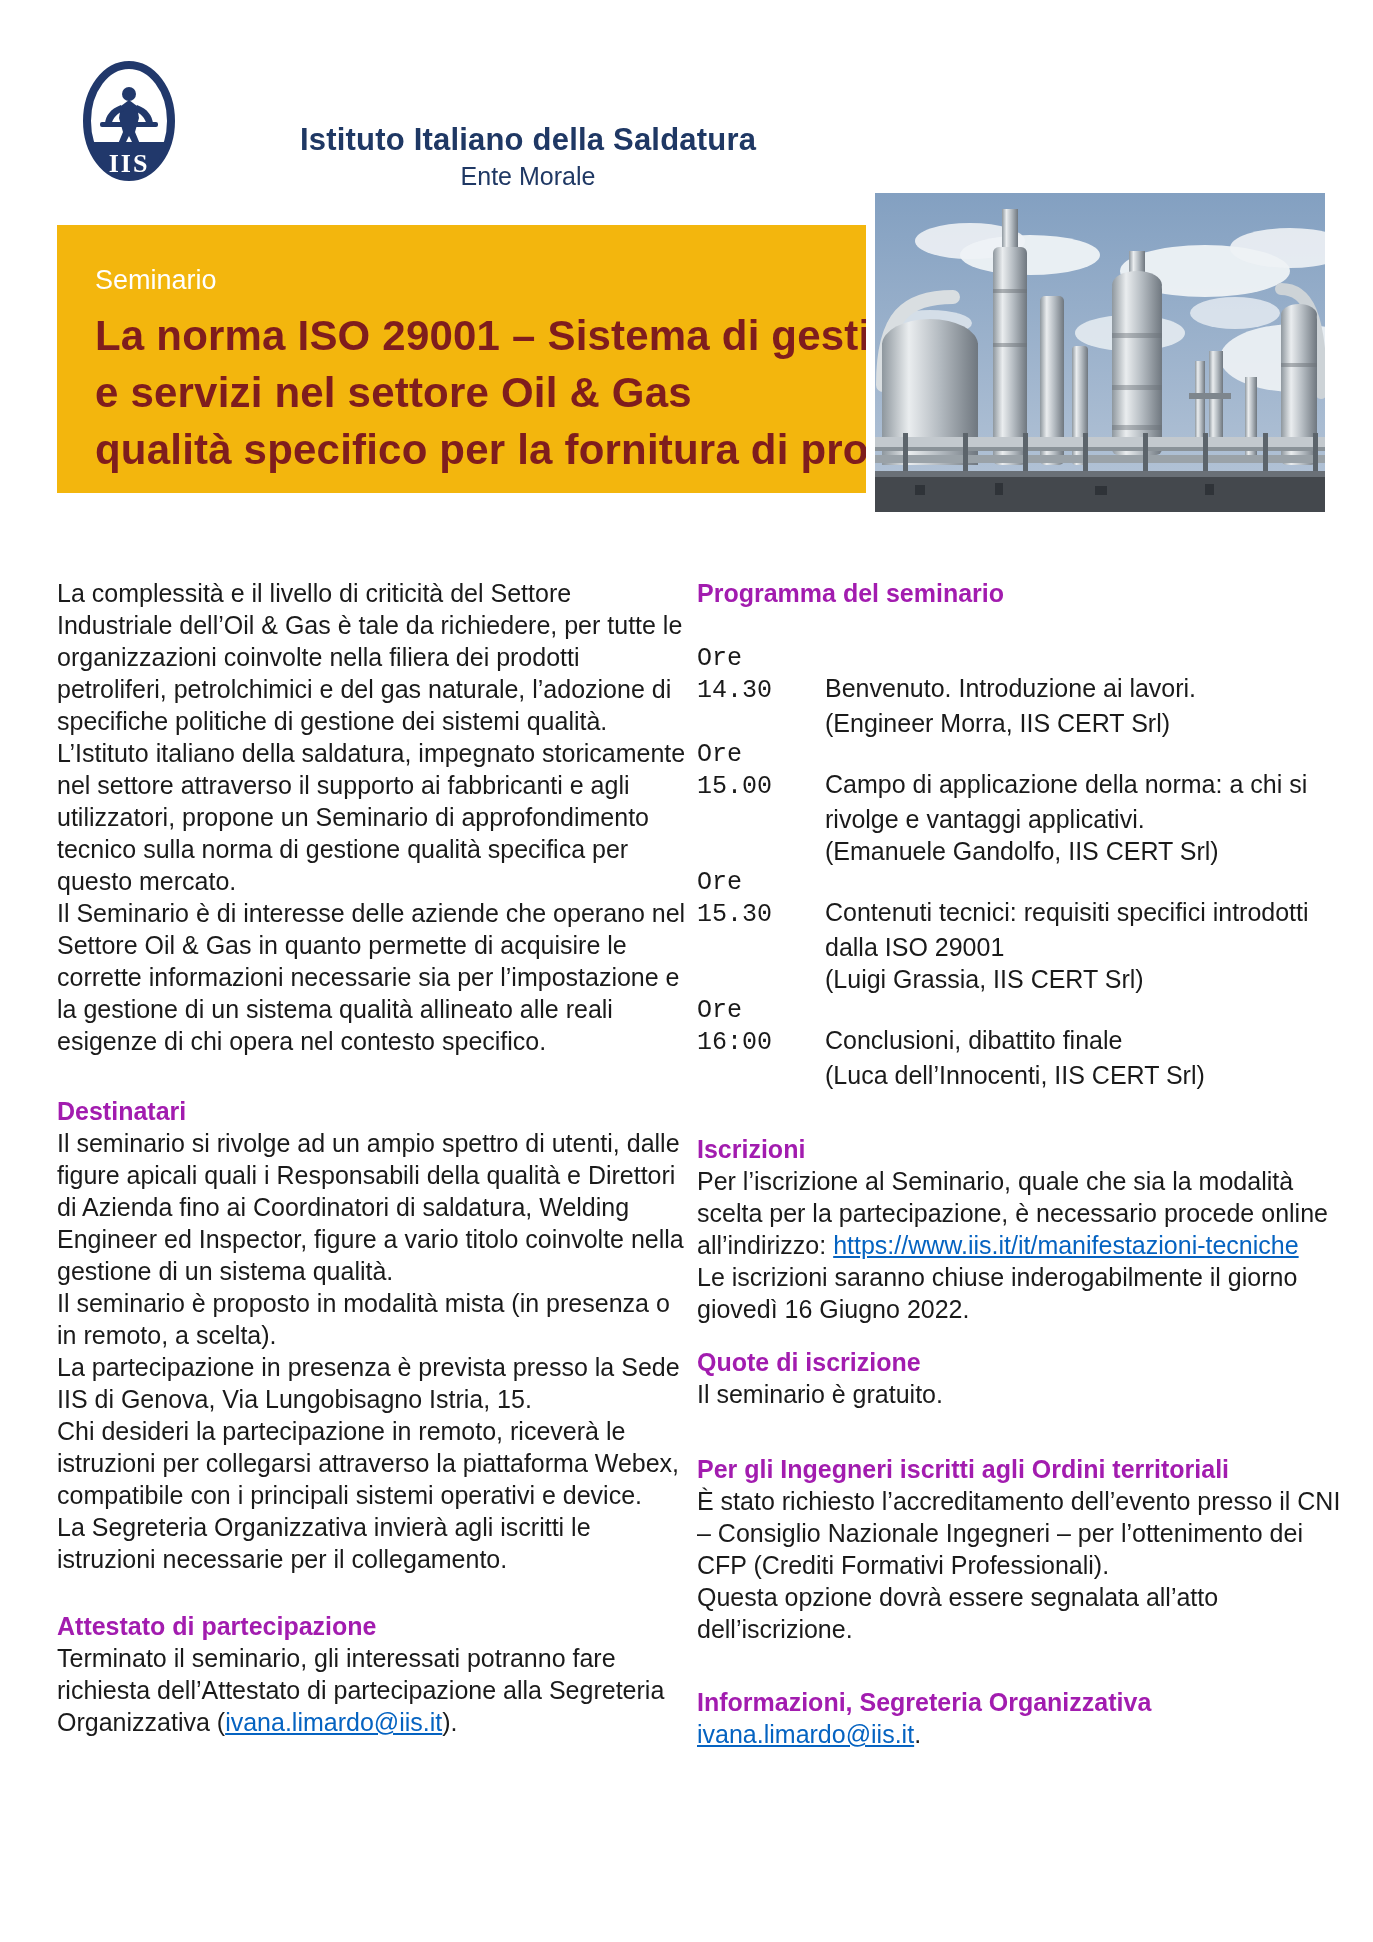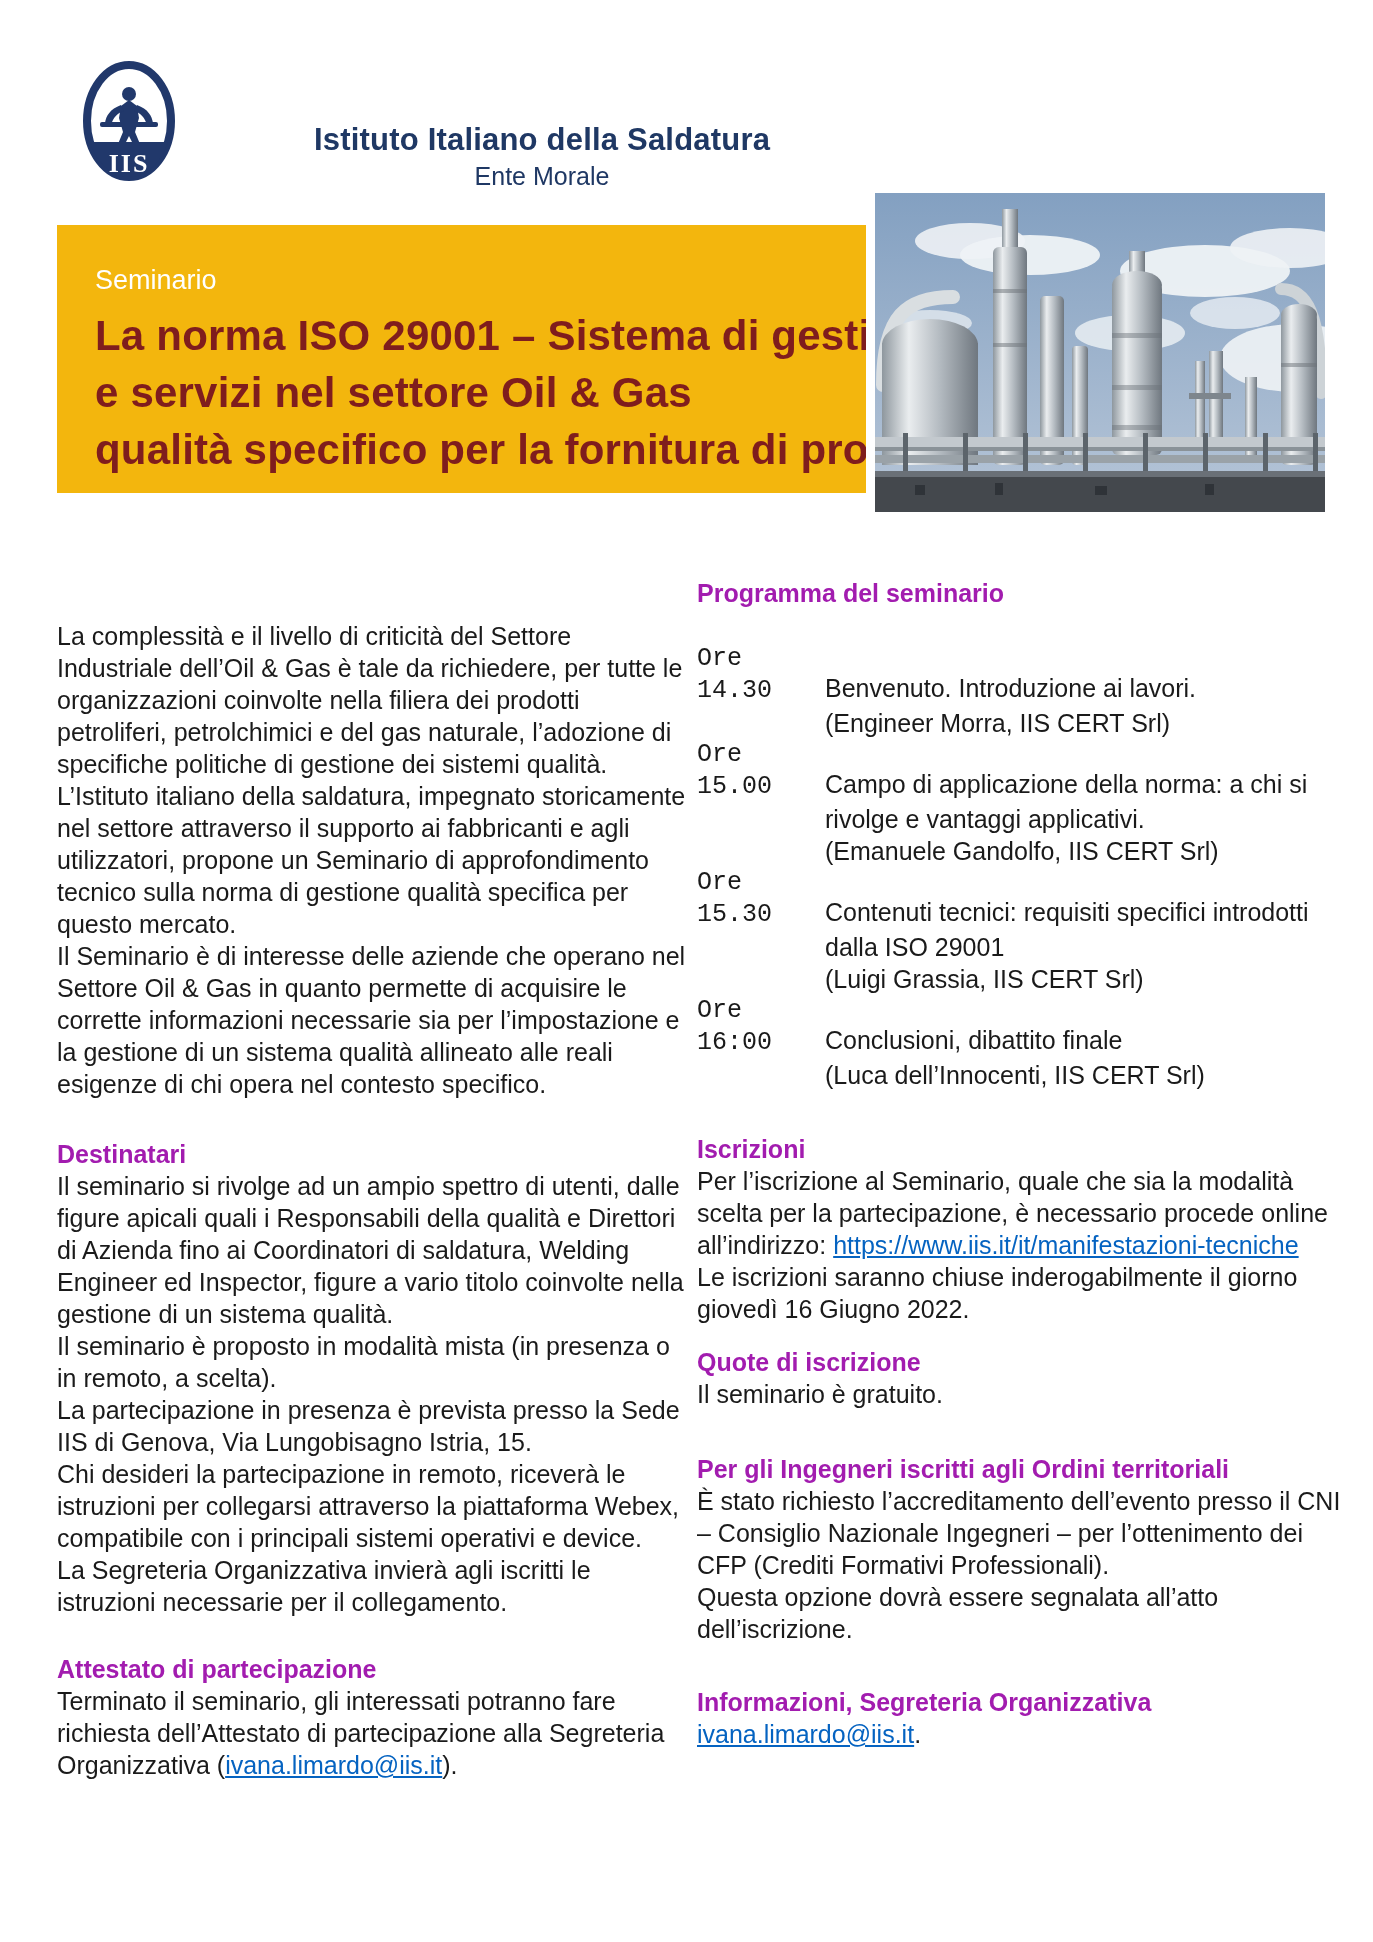--- a/index.html
+++ b/index.html
@@ -5,39 +5,39 @@
   html,body{margin:0;padding:0;}
   body{
     width:1373px;height:1942px;position:relative;background:#ffffff;
     font-family:"Liberation Sans","DejaVu Sans",sans-serif;color:#1a1a1a;
     overflow:hidden;
   }
   .abs{position:absolute;}
 
   
   #logo{left:83px;top:60px;width:92px;height:122px;}
-  #orgblock{left:264px;top:122px;width:556px;text-align:center;color:#1f3864;}
+  #orgblock{left:250px;top:122px;width:556px;text-align:center;color:#1f3864;}
   #org-name{font-size:31px;font-weight:bold;line-height:36px;letter-spacing:.2px;}
   #org-sub{font-size:25px;line-height:28px;margin-top:4px;}
 
   
   #banner{left:57px;top:225px;width:1268px;height:268px;background:#F3B60D;}
   #banner-kicker{left:38px;top:40px;font-size:27px;color:#fff;}
   #banner-title{left:38px;top:82px;font-size:42px;font-weight:bold;line-height:57px;color:#7f1d1d;letter-spacing:.2px;}
   #banner-title .tl{display:block;}
   #banner-date{left:38px;top:264px;font-size:27px;color:#fff;}
 
   
   #photo-frame{left:866px;top:193px;width:459px;height:325px;background:#ffffff;
     box-sizing:border-box;padding:0 0 6px 9px;}
   #photo-frame svg{display:block;width:450px;height:319px;}
 
   
   .col{font-size:25px;line-height:32px;}
-  #col-left{left:57px;top:577px;width:660px;margin-top:43px;}
+  #col-left{left:57px;top:577px;width:660px;}
   #col-right{left:697px;top:577px;width:660px;}
   .para{white-space:pre-line;margin:0;}
   .h{font-size:25px;font-weight:bold;margin:0;color:#a21caf;}
   .mt-dest{margin-top:38px;}
   .mt-mod{margin-top:41px;}
   .mt-att{margin-top:35px;}
   .mt-entries{margin-top:34px;}
   .mt-isc{margin-top:42px;}
   .mt-quote{margin-top:21px;}
   .mt-cni{margin-top:43px;}

